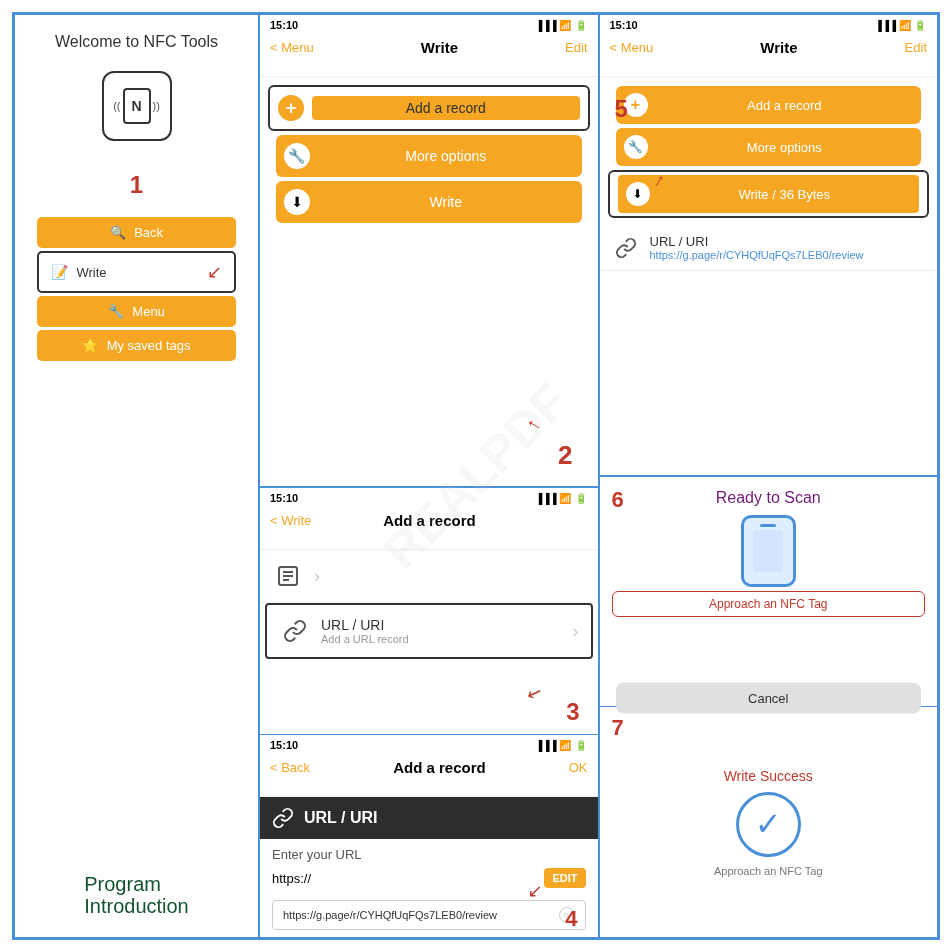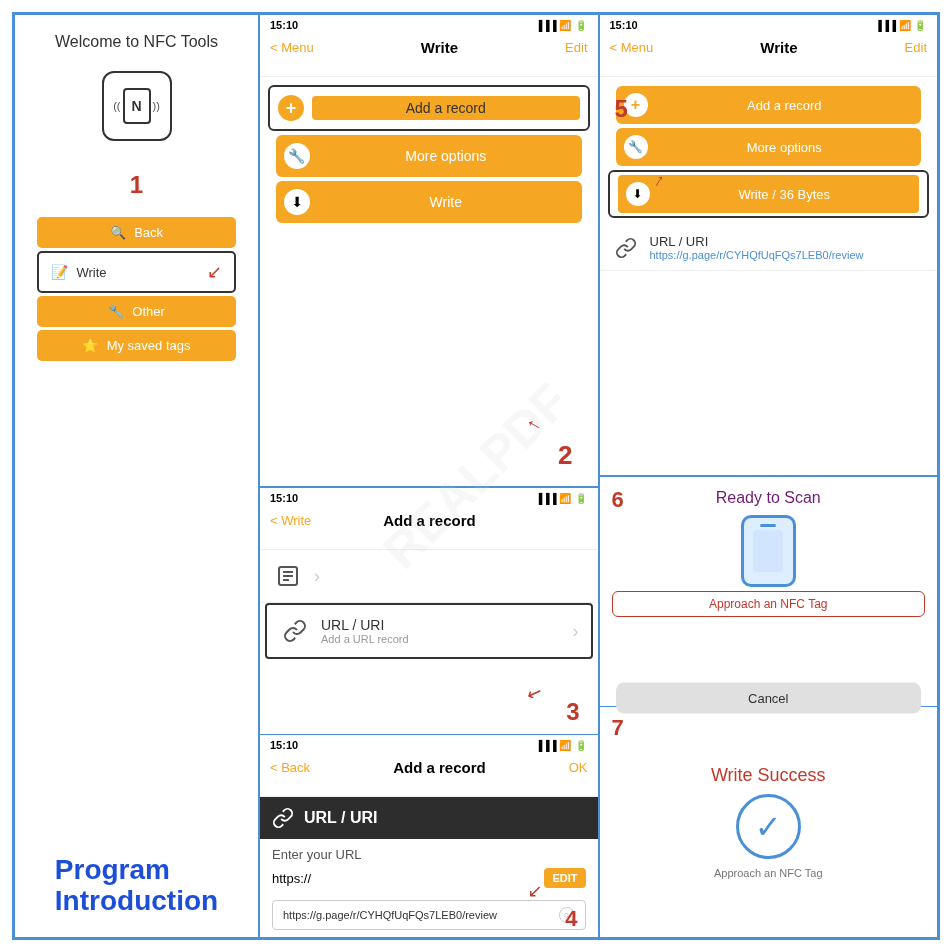--- a/index.html
+++ b/index.html
@@ -305,30 +305,30 @@
             <span>🔍</span>
             <span>Back</span>
           </div>
           <div class="menu-btn outlined" style="border:2px solid #333; color:#333; background:transparent; margin:3px 0;">
             <span style="font-size:14px;">📝</span>
             <span>Write</span>
             <span style="font-size:18px; color:#c0392b; margin-left:auto;">↙</span>
           </div>
           <div class="menu-btn" style="justify-content:center; background:#f5a623;">
             <span>🔧</span>
-            <span>Other</span>
+            <span>Menu</span>
           </div>
           <div class="menu-btn" style="justify-content:center; background:#f5a623;">
             <span>⭐</span>
             <span>My saved tags</span>
           </div>
         </div>
 
         <div style="margin-top: auto; padding-bottom:10px;">
-          <div style="font-size:28px; font-weight:700; color:#1d4ed8; line-height:1.1;">Program<br>Introduction</div>
+          <div style="font-size:20px; font-weight:400; color:#14532d; line-height:1.1;">Program<br>Introduction</div>
         </div>
       </div>
     </div>
 
     <div class="col-middle">
 
       <div class="panel-mid-top">
 
         <div class="status-bar">
           <span>15:10</span>
@@ -540,21 +540,21 @@
               <div style="width:30px;height:42px;background:rgba(200,220,255,0.5);border-radius:4px;"></div>
             </div>
           </div>
 
           <div style="border:1.5px solid #c0392b;color:#c0392b;border-radius:6px;padding:5px 10px;font-size:12px;text-align:center;margin:3px 12px;">Approach an NFC Tag</div>
 
           <div style="position:absolute;top:10px;left:12px;font-size:22px;font-weight:bold;color:#c0392b;">6</div>
         </div>
 
         <div style="height:50%;position:relative;overflow:hidden;background:white;display:flex;flex-direction:column;align-items:center;justify-content:center;">
-          <div style="font-size:18px;font-weight:500;color:#c0392b;margin-bottom:8px;">Write Success</div>
+          <div style="font-size:14px;font-weight:500;color:#c0392b;margin-bottom:8px;">Write Success</div>
 
           <div style="width:65px;height:65px;border:3px solid #4a90d9;border-radius:50%;display:flex;align-items:center;justify-content:center;margin-bottom:8px;">
             <span style="font-size:32px;color:#4a90d9;">✓</span>
           </div>
           <div style="font-size:11px;color:#777;text-align:center;">Approach an NFC Tag</div>
 
           <div style="position:absolute;top:8px;left:12px;font-size:22px;font-weight:bold;color:#c0392b;">7</div>
         </div>
 
         <div style="position:absolute;bottom:52%;left:0;right:0;transform:translateY(50%);padding:0 16px;z-index:5;border-radius:10px;">

